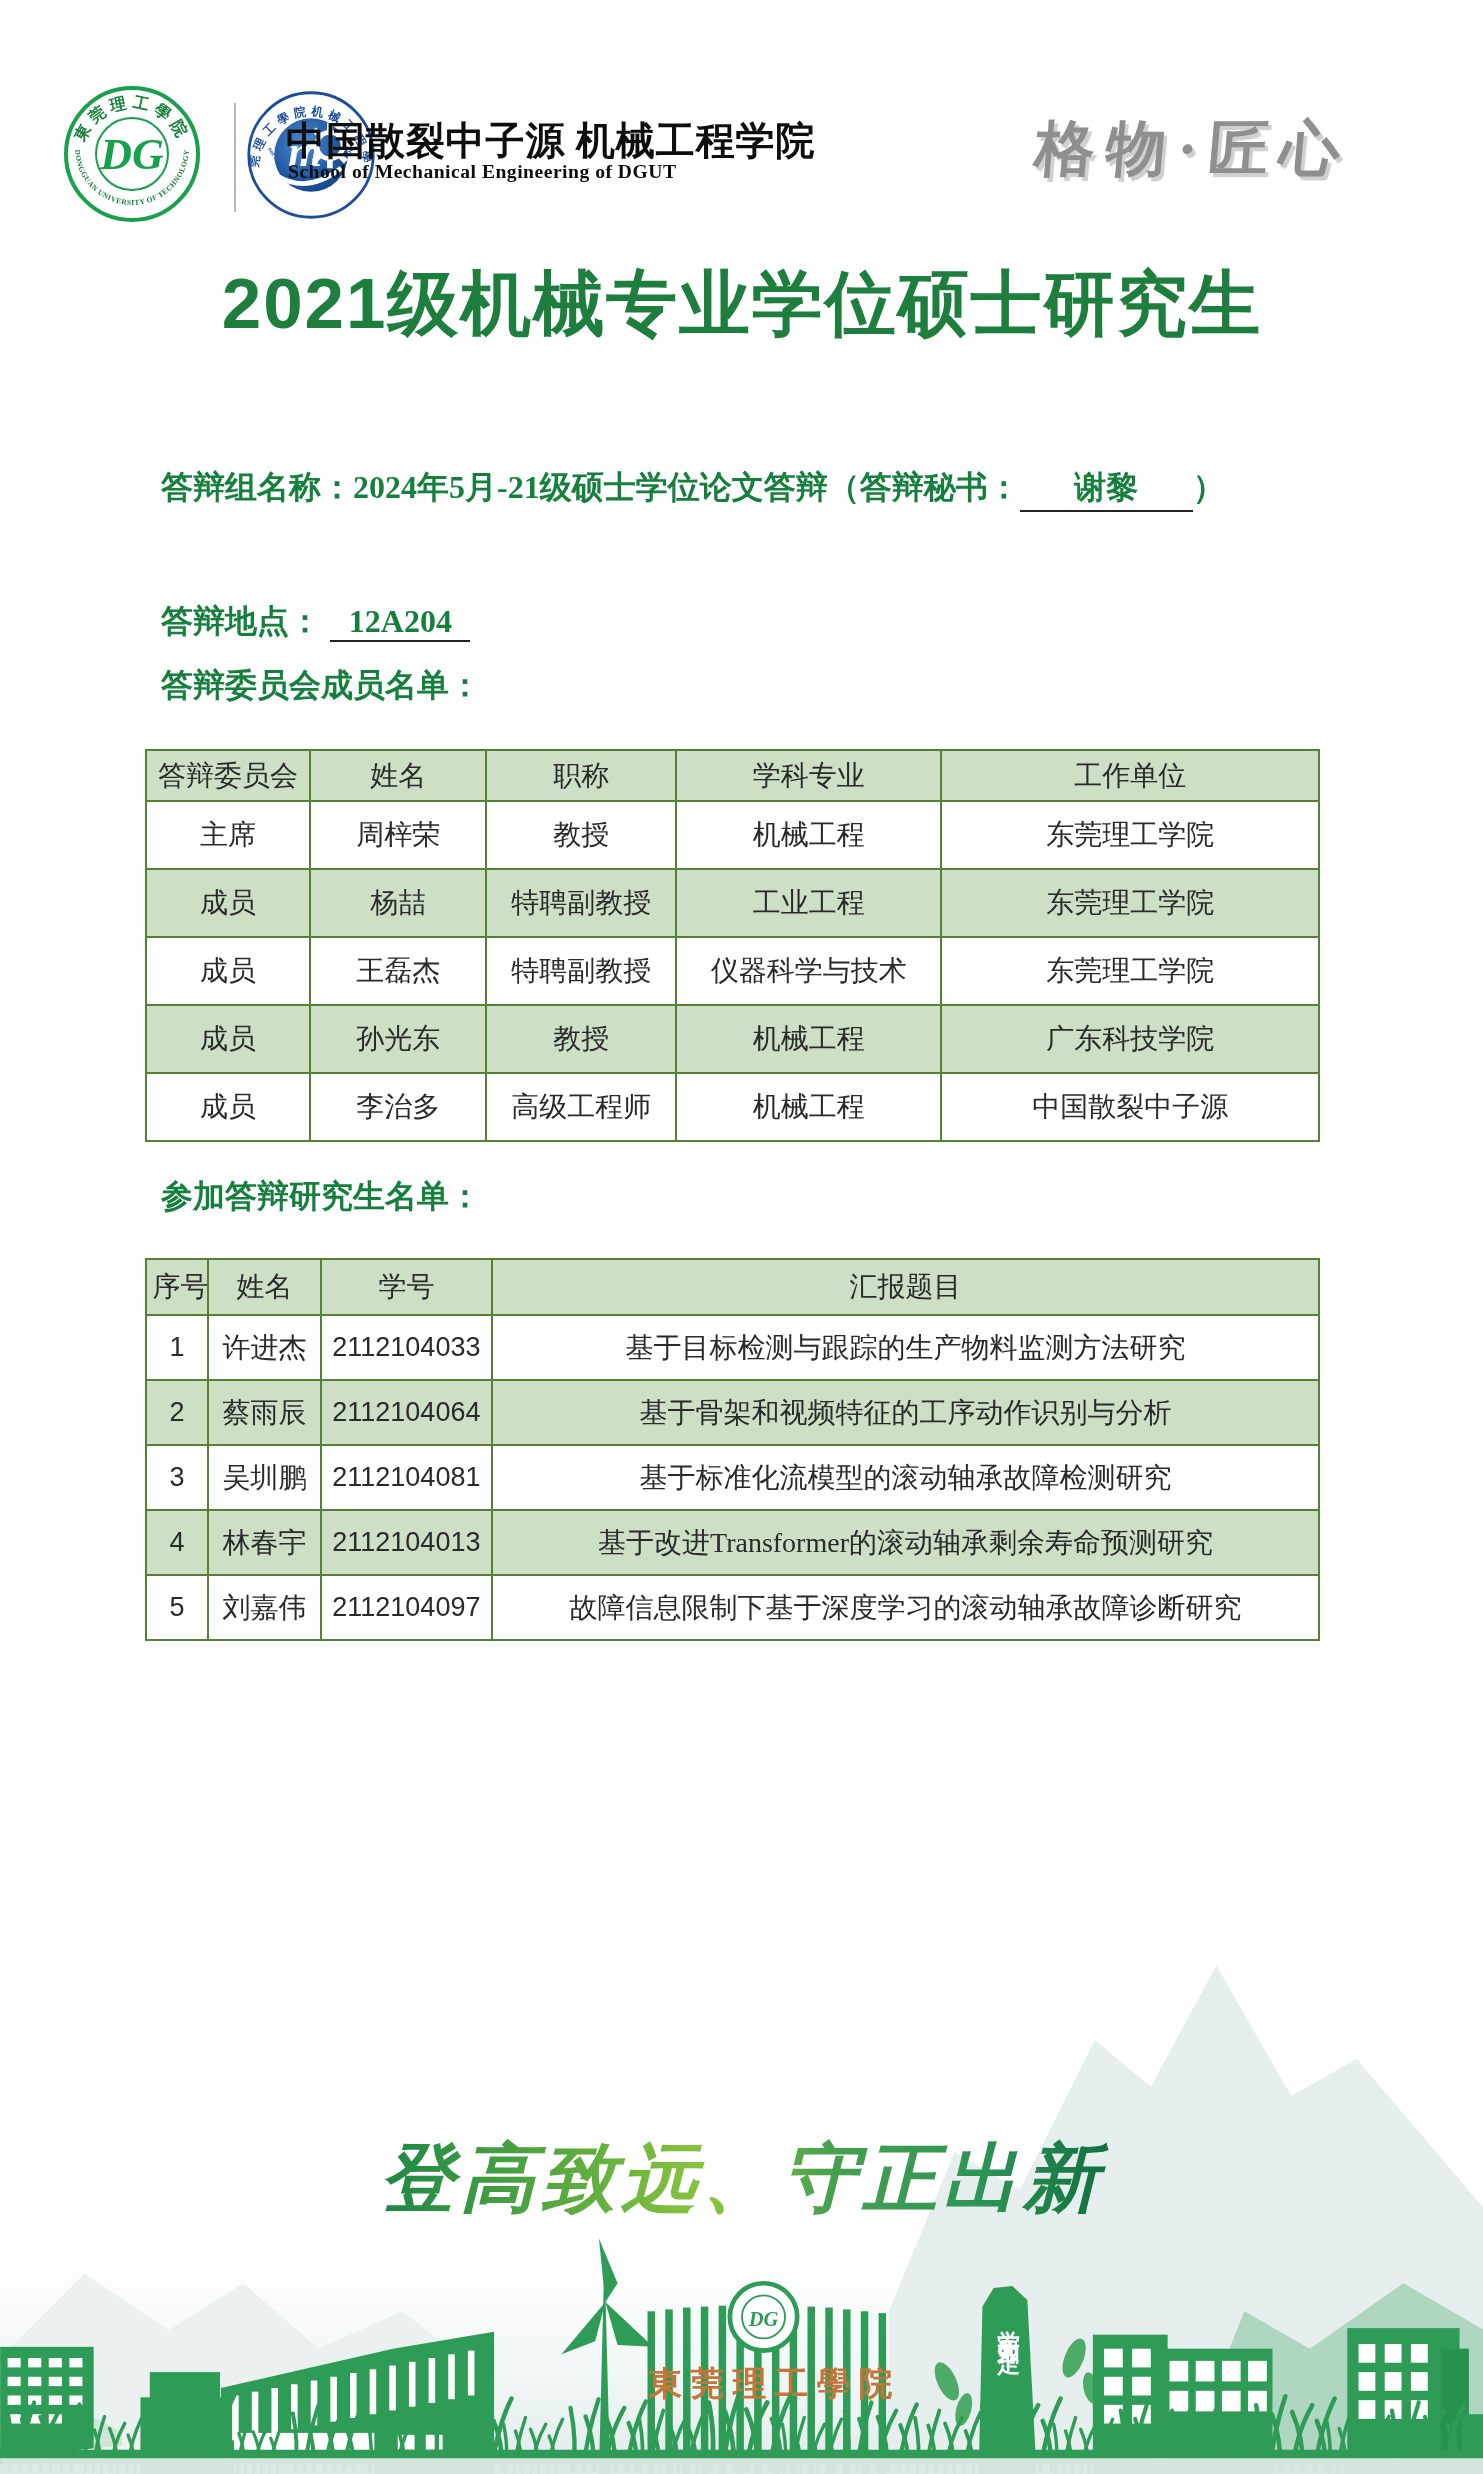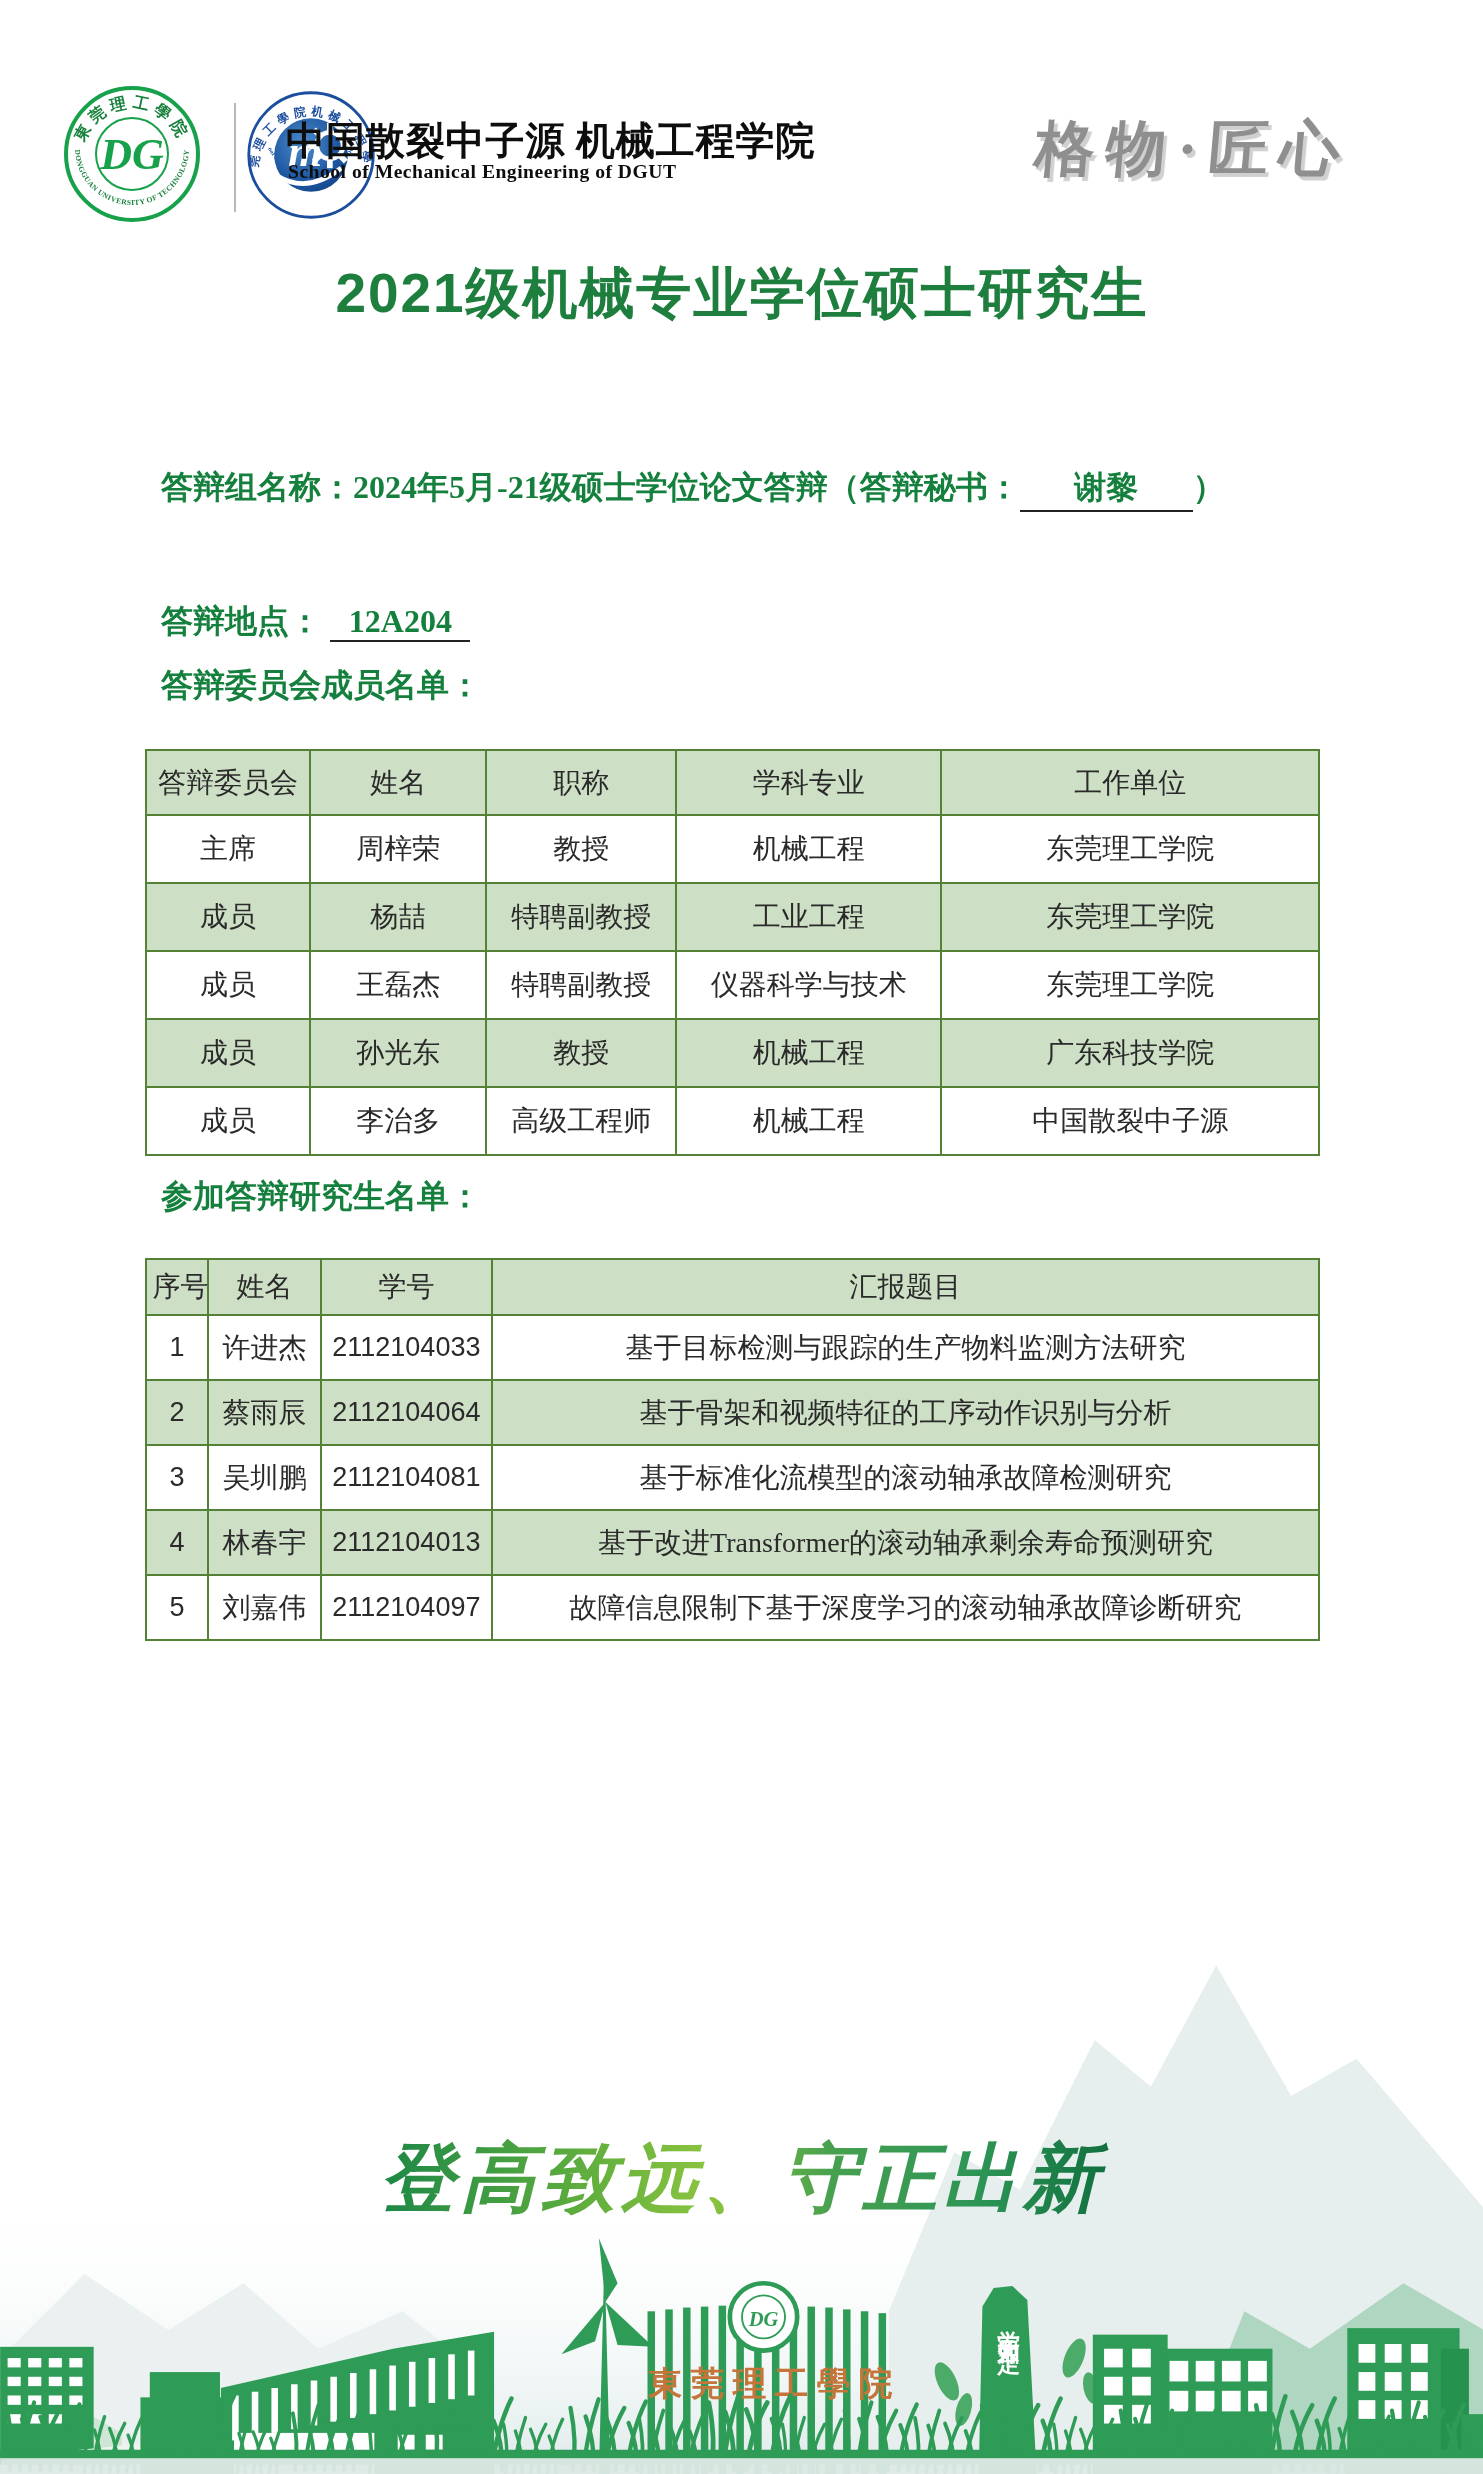--- a/index.html
+++ b/index.html
@@ -12,41 +12,41 @@
   .logo-blue{left:245px;top:89px;width:132px;height:132px;}
   .logo-divider{position:absolute;left:234px;top:103px;width:1.9px;height:109px;background:#b8b8b8;}
   .school-cn{position:absolute;left:286px;top:114px;font-size:39px;font-weight:bold;color:#0d0d0d;letter-spacing:0.9px;}
   .school-en{position:absolute;left:288px;top:161px;font-size:19.6px;font-weight:bold;color:#0d0d0d;letter-spacing:0.5px;}
   .motto{position:absolute;left:1015px;top:109px;width:356px;text-align:center;font-size:60px;font-weight:bold;
          color:#8f8f8f;letter-spacing:11.2px;transform:skewX(-5deg);text-shadow:3.7px 3.7px 0.9px #d0d0d0;}
 
   
   .title{position:absolute;left:0;top:258px;width:100%;text-align:center;
          font-family:"Liberation Sans","DejaVu Sans",sans-serif;font-weight:900;
-         font-size:55px;line-height:1.3;color:#1e7e3e;letter-spacing:1.9px;}
+         font-size:71px;line-height:1.3;color:#1e7e3e;letter-spacing:1.9px;}
 
   
   .line{position:absolute;left:161px;font-size:32px;font-weight:bold;color:#15803d;white-space:nowrap;}
   .blank{display:inline-block;border-bottom:2.8px solid #222;text-align:center;font-weight:bold;}
   .b-sec{min-width:173px;}
   .b-year{min-width:140px;margin:0 7.5px;}
   .b-month{min-width:65px;margin:0 7.5px;}
   .b-day{min-width:89px;margin:0 7.5px;}
   .b-hour{min-width:80px;margin:0 13px;}
   .b-min{min-width:89px;margin:0 13px;}
   .b-loc{min-width:140px;margin-left:9.4px;}
 
   
   .tbl{position:absolute;left:145px;width:1175px;border-collapse:collapse;table-layout:fixed;
        font-size:28px;color:#2a2a2a;border:2.8px solid #538135;}
   .tbl th,.tbl td{border:2.3px solid #538135;text-align:center;font-weight:normal;padding:0 5.6px;
                   overflow:hidden;white-space:nowrap;}
   .tbl .g{background:#cddfc5;}
   .committee{top:749px;}
-  .committee thead tr{height:65px;}
+  .committee thead tr{height:51px;}
   .committee tbody tr{height:68px;}
   .committee tbody tr:nth-child(even){background:#cddfc5;}
   .students{top:1258px;}
   .students thead tr{height:56px;}
   .students tbody tr{height:65px;}
   .students tbody tr:nth-child(even){background:#cddfc5;}
   .num{font-family:"Liberation Sans","DejaVu Sans",sans-serif;font-weight:bold;font-size:27px;}
 
   
   .footer-art{position:absolute;left:0;top:1909px;width:1484px;height:566px;}

